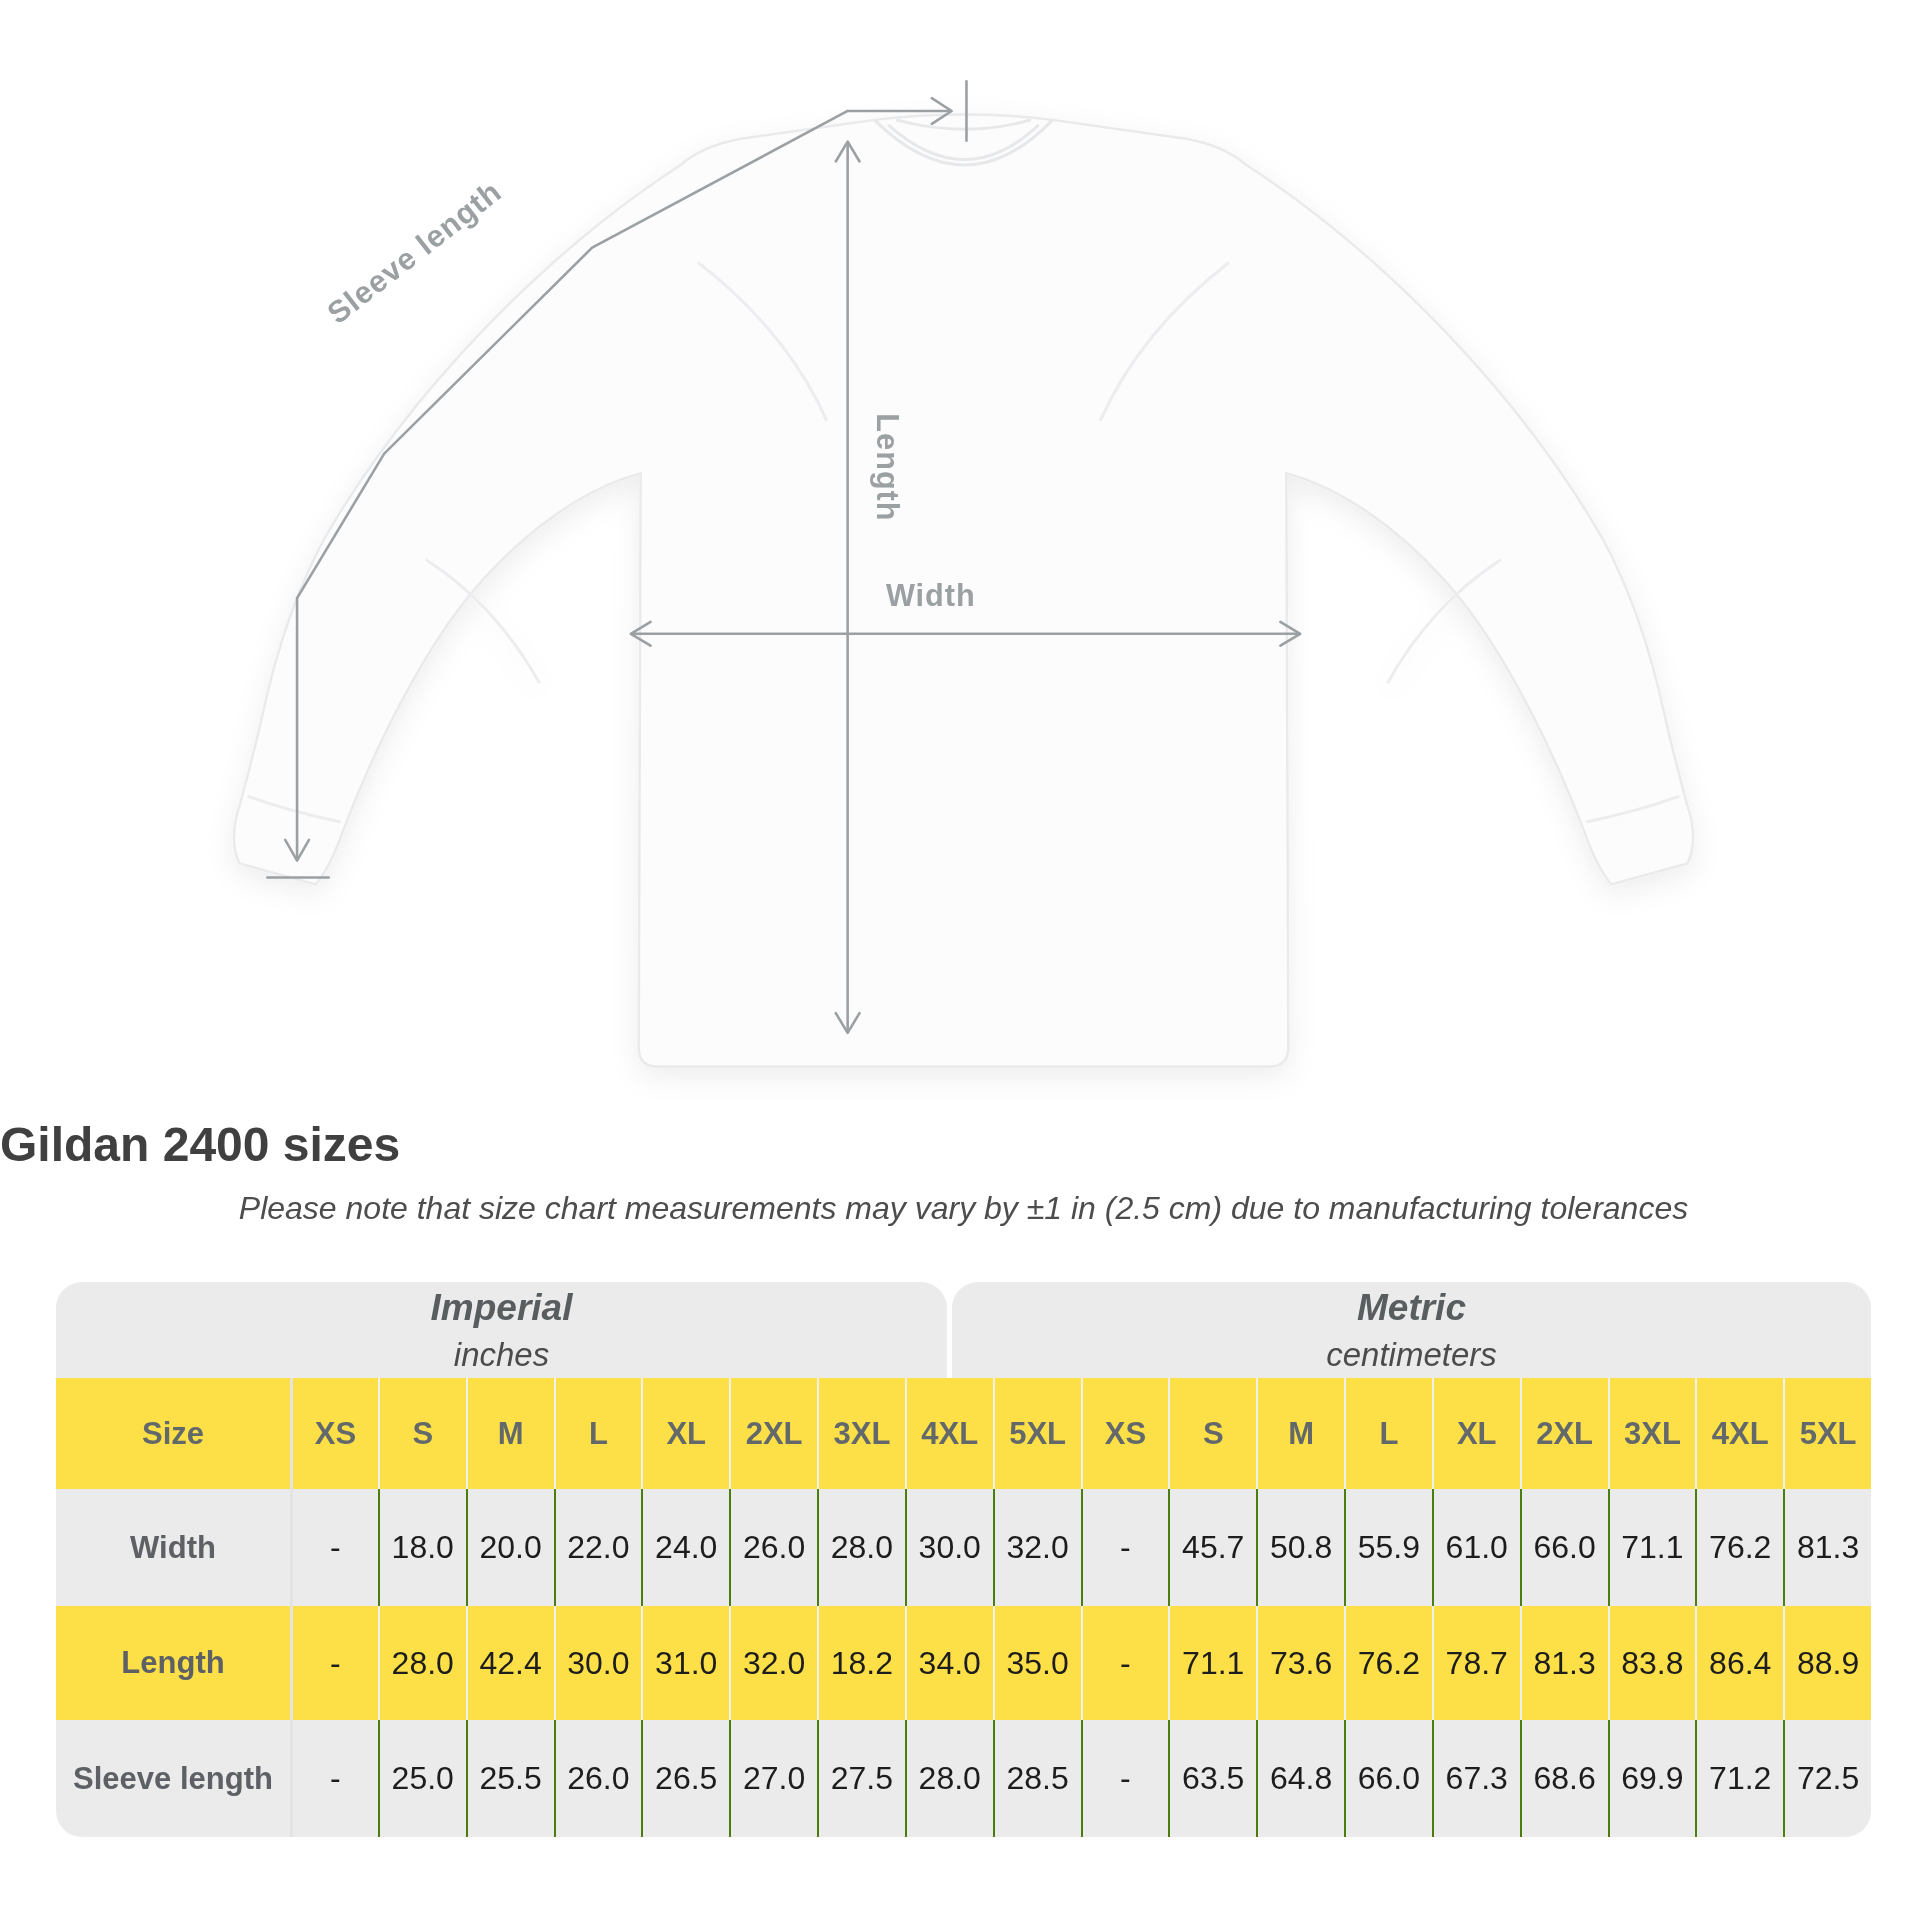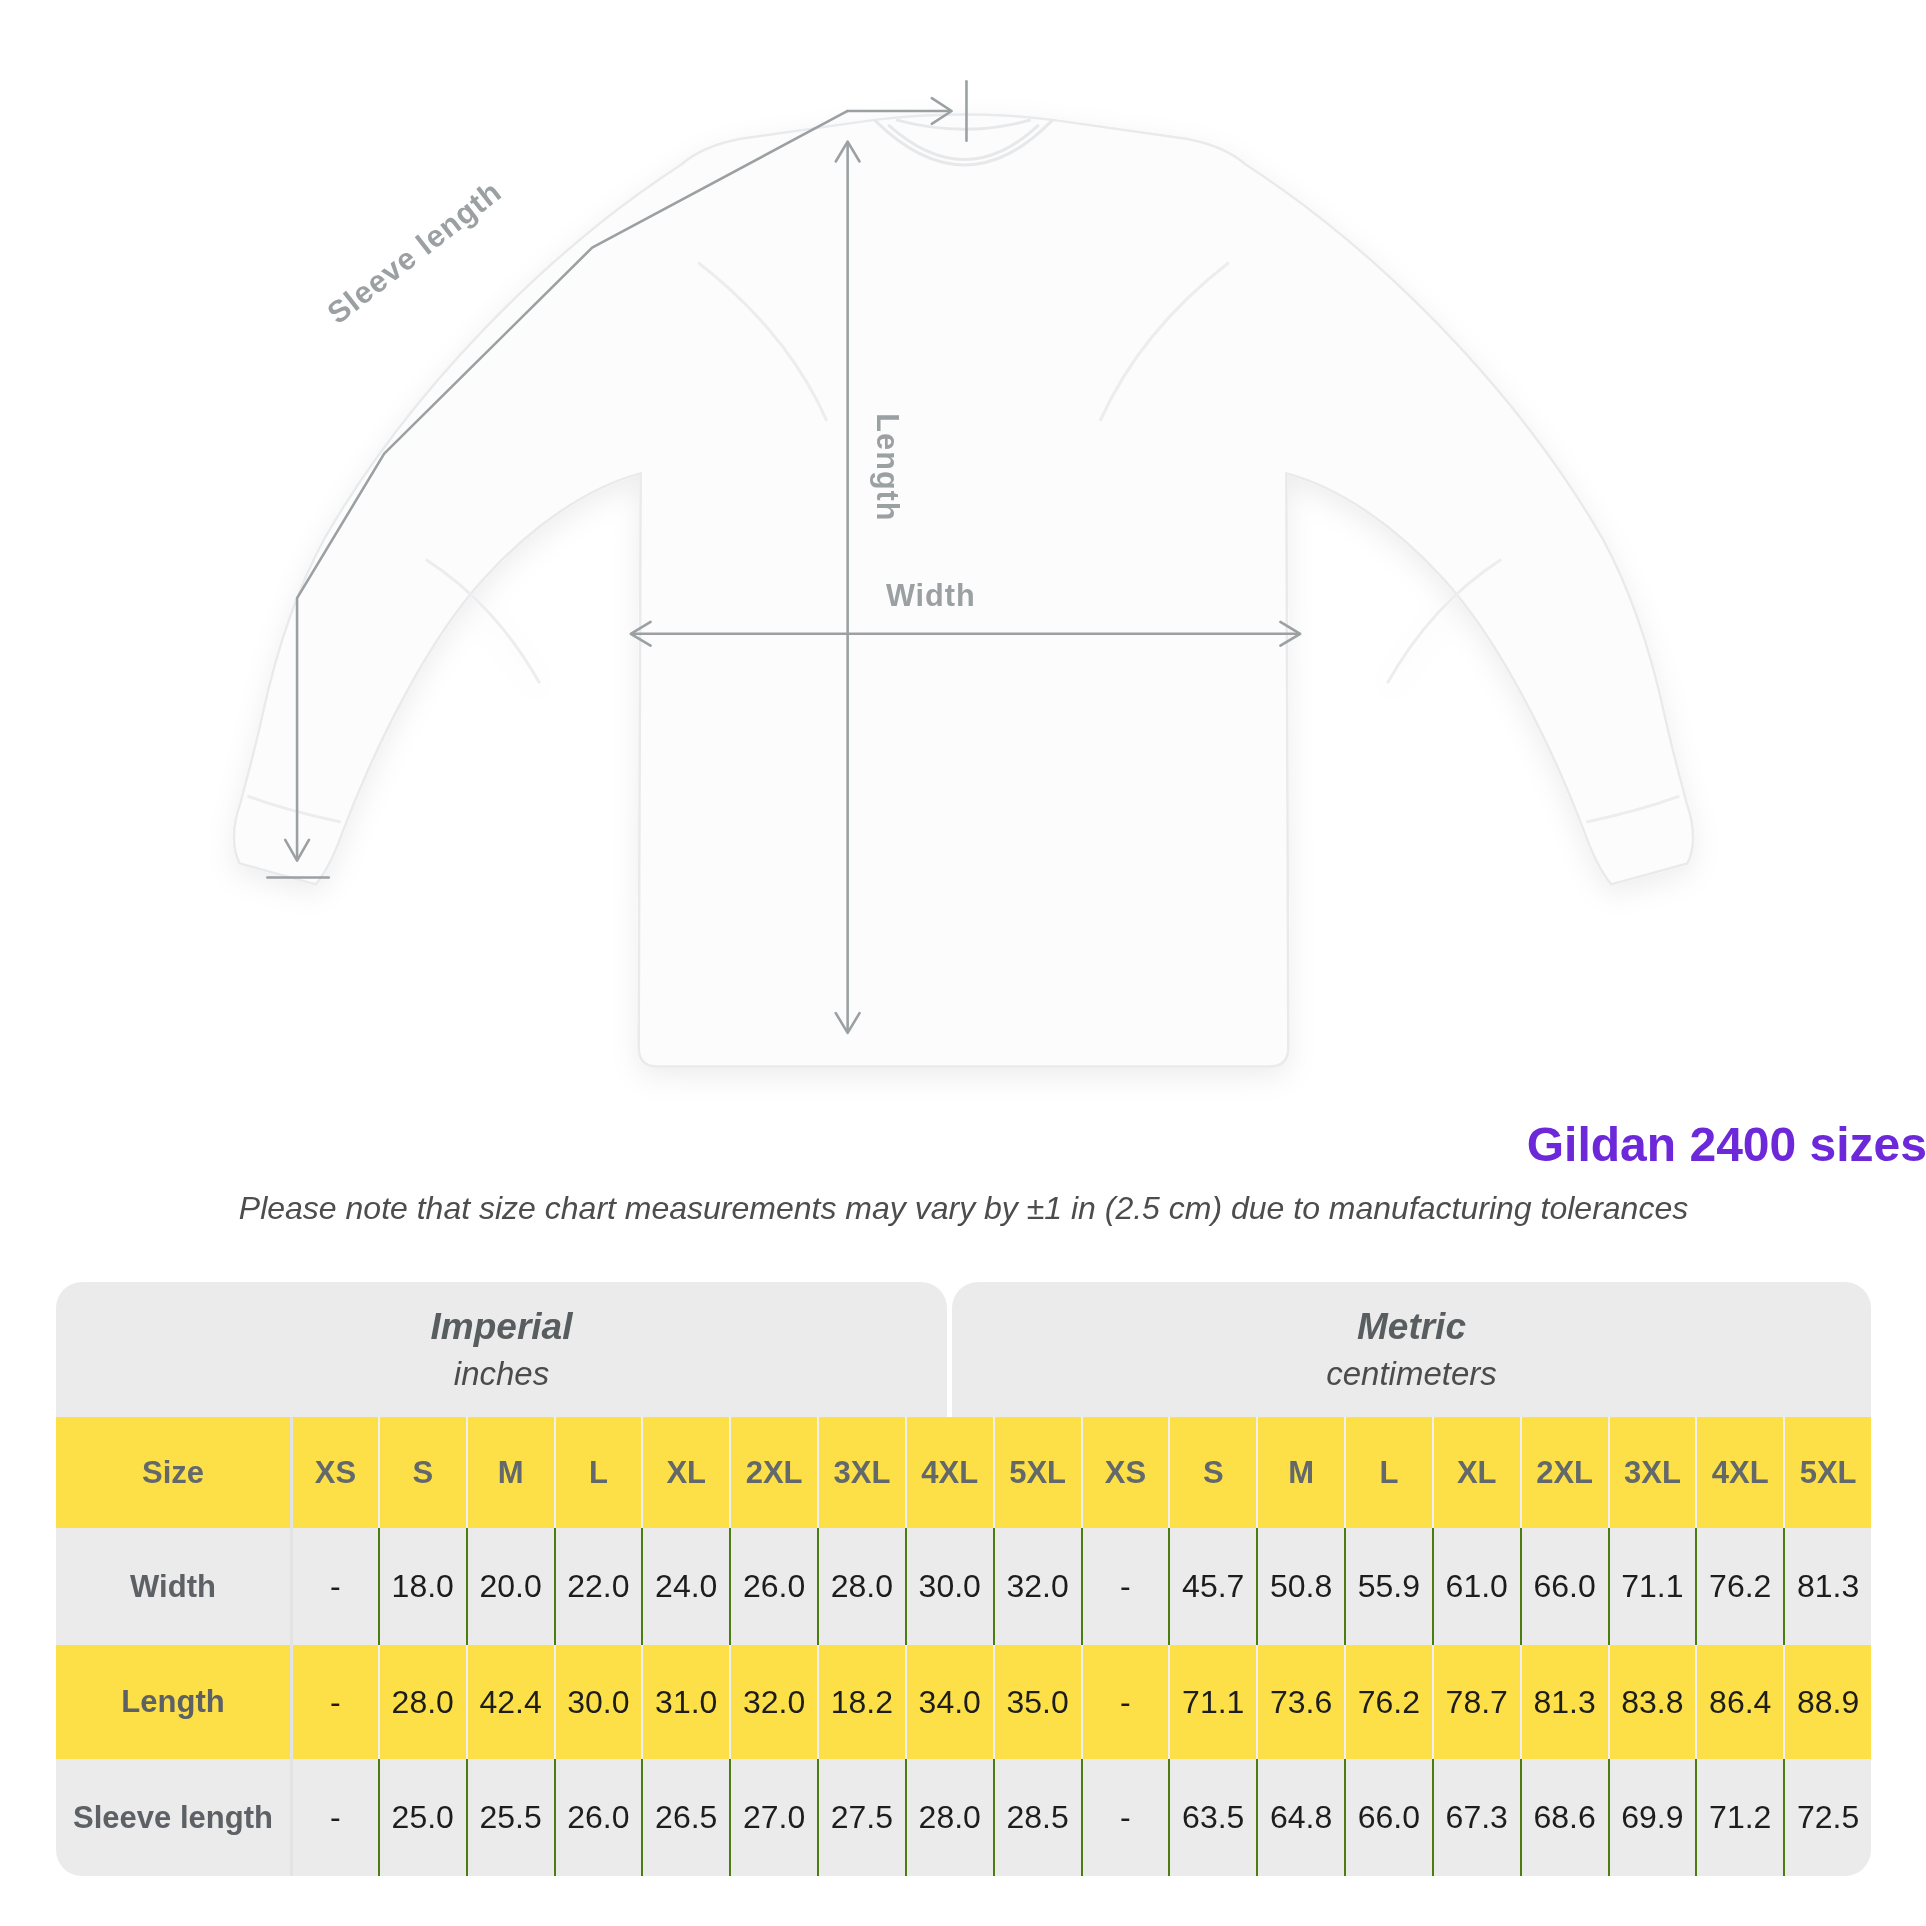--- a/index.html
+++ b/index.html
@@ -13,31 +13,31 @@
   
   .diagram{position:absolute;top:0;left:0;}
   .shirt{fill:#fcfcfd;stroke:#e9eaec;stroke-width:2.5;}
   .shirt-detail{fill:none;stroke:#ededf0;stroke-width:3;}
   .collar{fill:none;stroke:#e7e8ea;stroke-width:3;}
   .measure{fill:none;stroke:#9ba0a3;stroke-width:2.6;stroke-linecap:round;stroke-linejoin:round;}
   .measure-label{fill:#9ba0a3;font-weight:bold;font-size:31px;letter-spacing:1px;}
   
   .title{
     position:absolute;top:1117px;left:0;width:100%;
-    text-align:right;font-size:48px;font-weight:bold;color:#6d28d9;margin:0;
+    text-align:left;font-size:48px;font-weight:bold;color:#404040;margin:0;
   }
   .subtitle{
     position:absolute;top:1190px;left:0;width:100%;
     text-align:center;font-style:italic;font-size:32px;color:#4d4d4d;margin:0;
   }
   
   .size-table{position:absolute;top:1282px;left:56px;width:1815px;}
   .unit-header{display:grid;grid-template-columns:891px 1fr;gap:5px;}
   .unit-block{
-    background:#ebebeb;height:135px;border-radius:26px 26px 0 0;
+    background:#ebebeb;height:96px;border-radius:26px 26px 0 0;
     display:flex;flex-direction:column;align-items:center;justify-content:center;gap:7px;
   }
   .unit-name{font-size:37px;font-weight:bold;font-style:italic;color:#585d60;}
   .unit-sub{font-size:33px;font-style:italic;color:#4c4c4c;}
   .grid-row{display:grid;grid-template-columns:234px repeat(18,1fr);}
   .grid-row.r-gray{background:#ebebeb;}
   .grid-row.r-white{background:#fde047;}
   .grid-row.h112{height:111px;}
   .grid-row.h118{height:117px;}
   .grid-row.h115{height:114px;}

